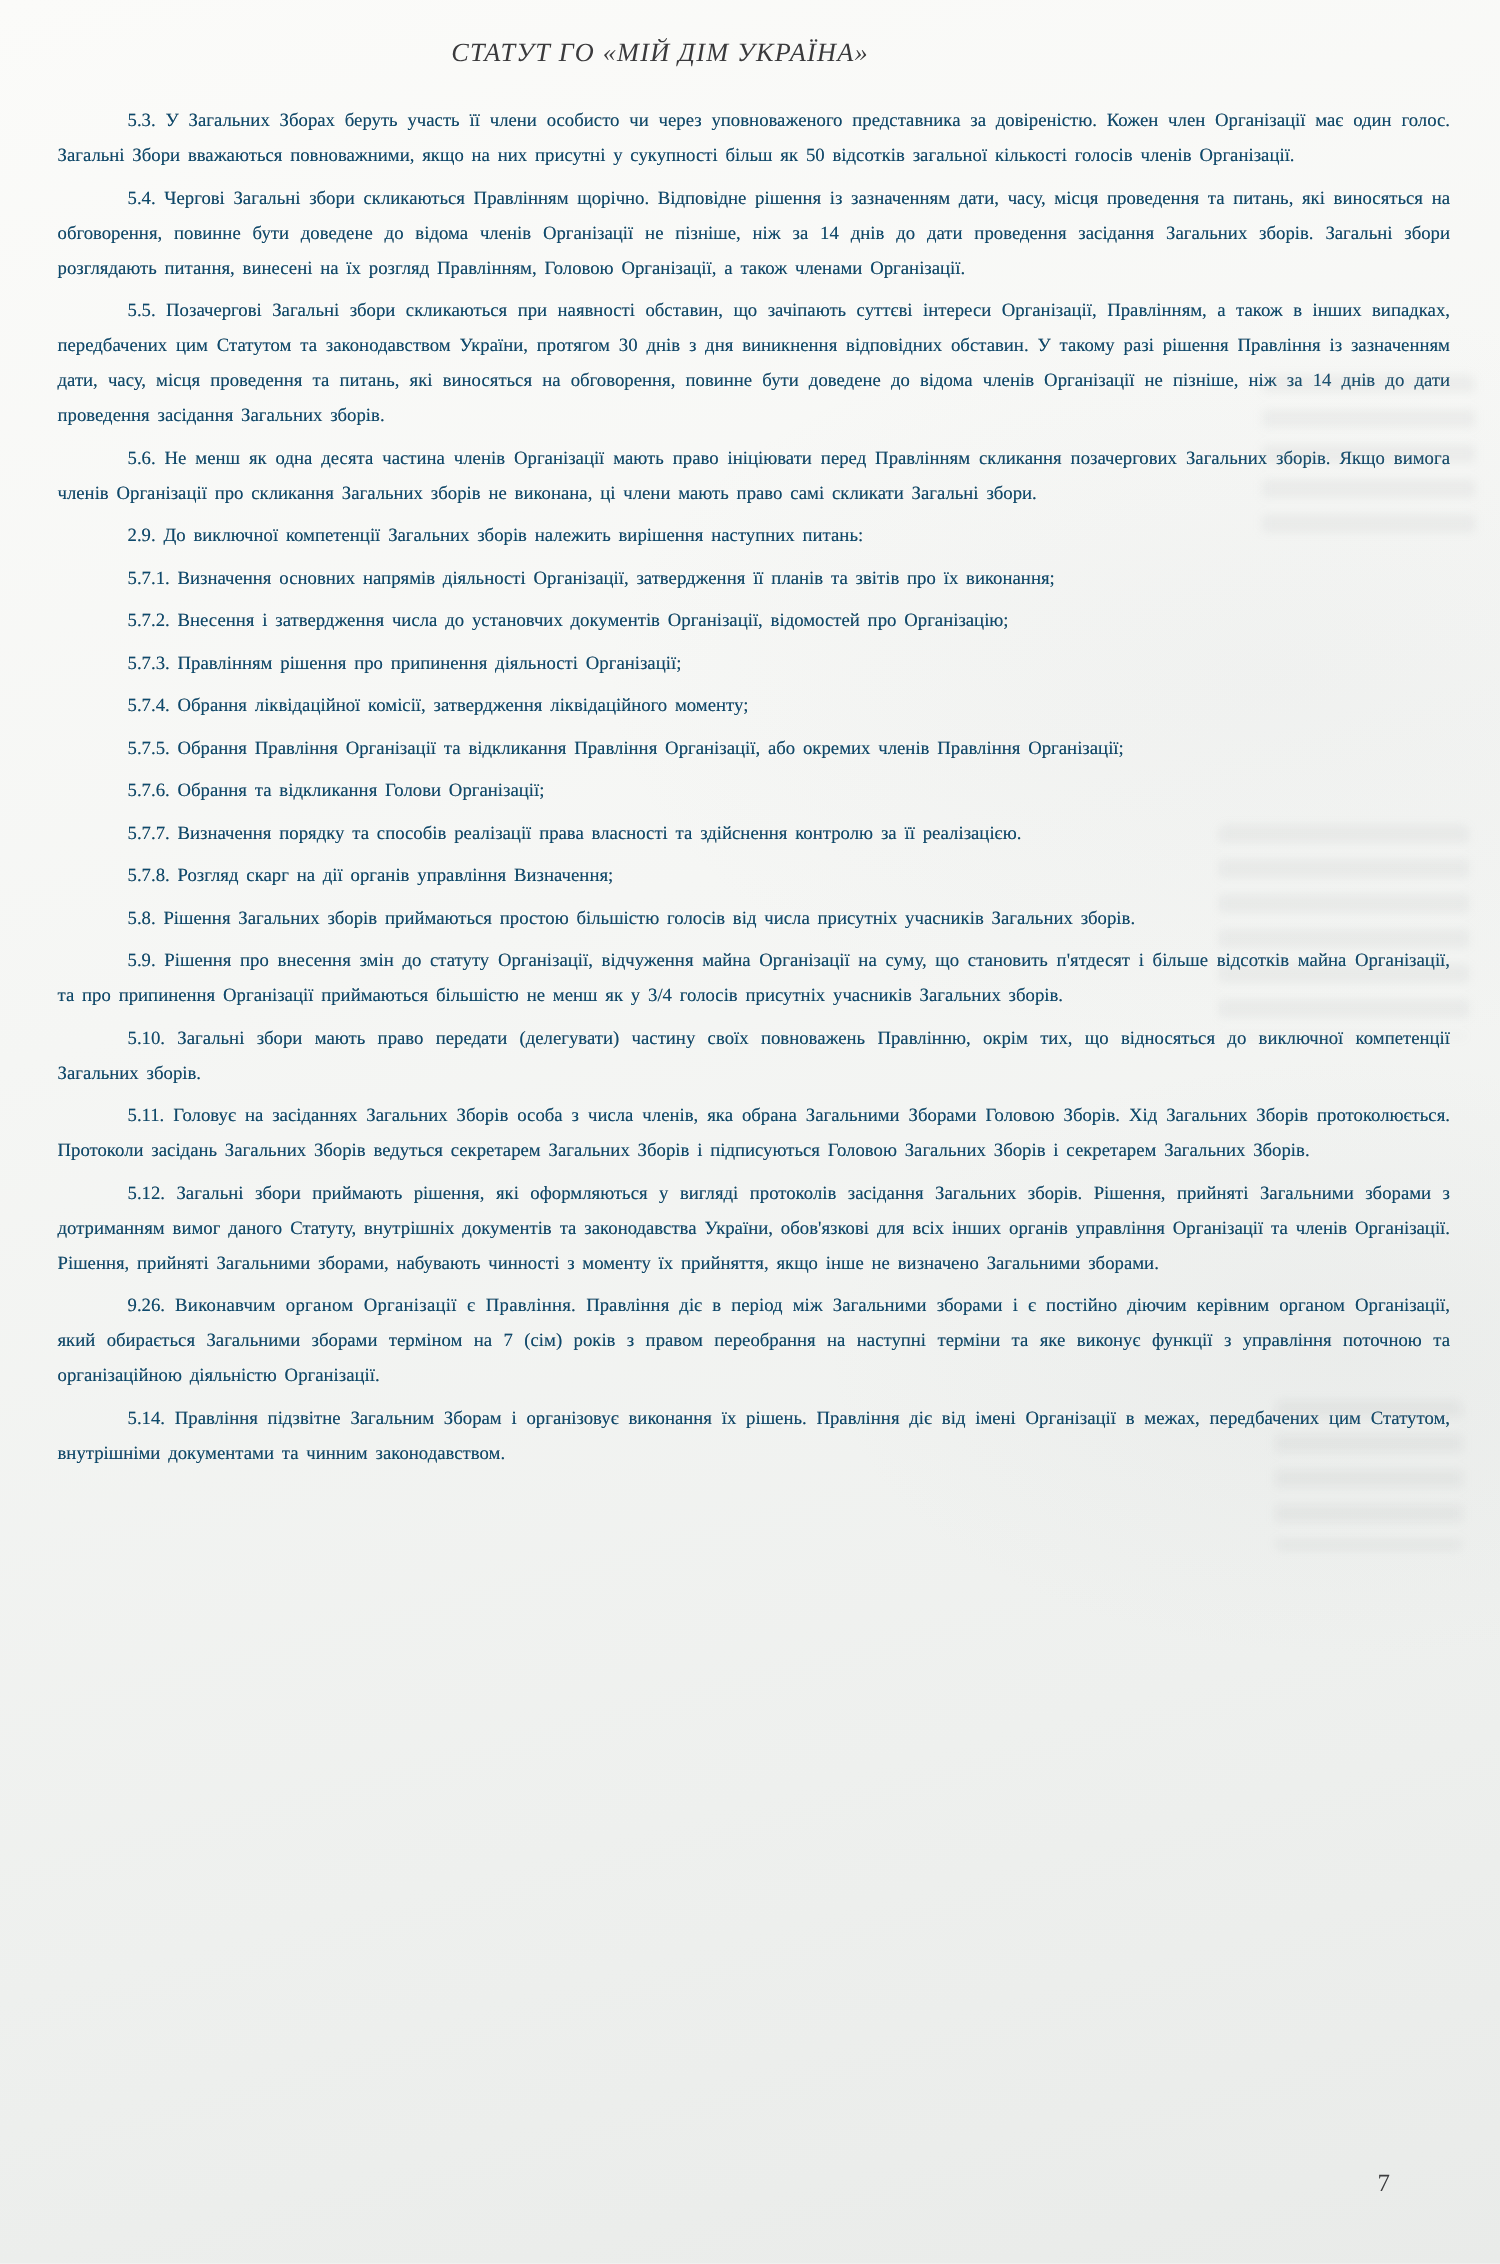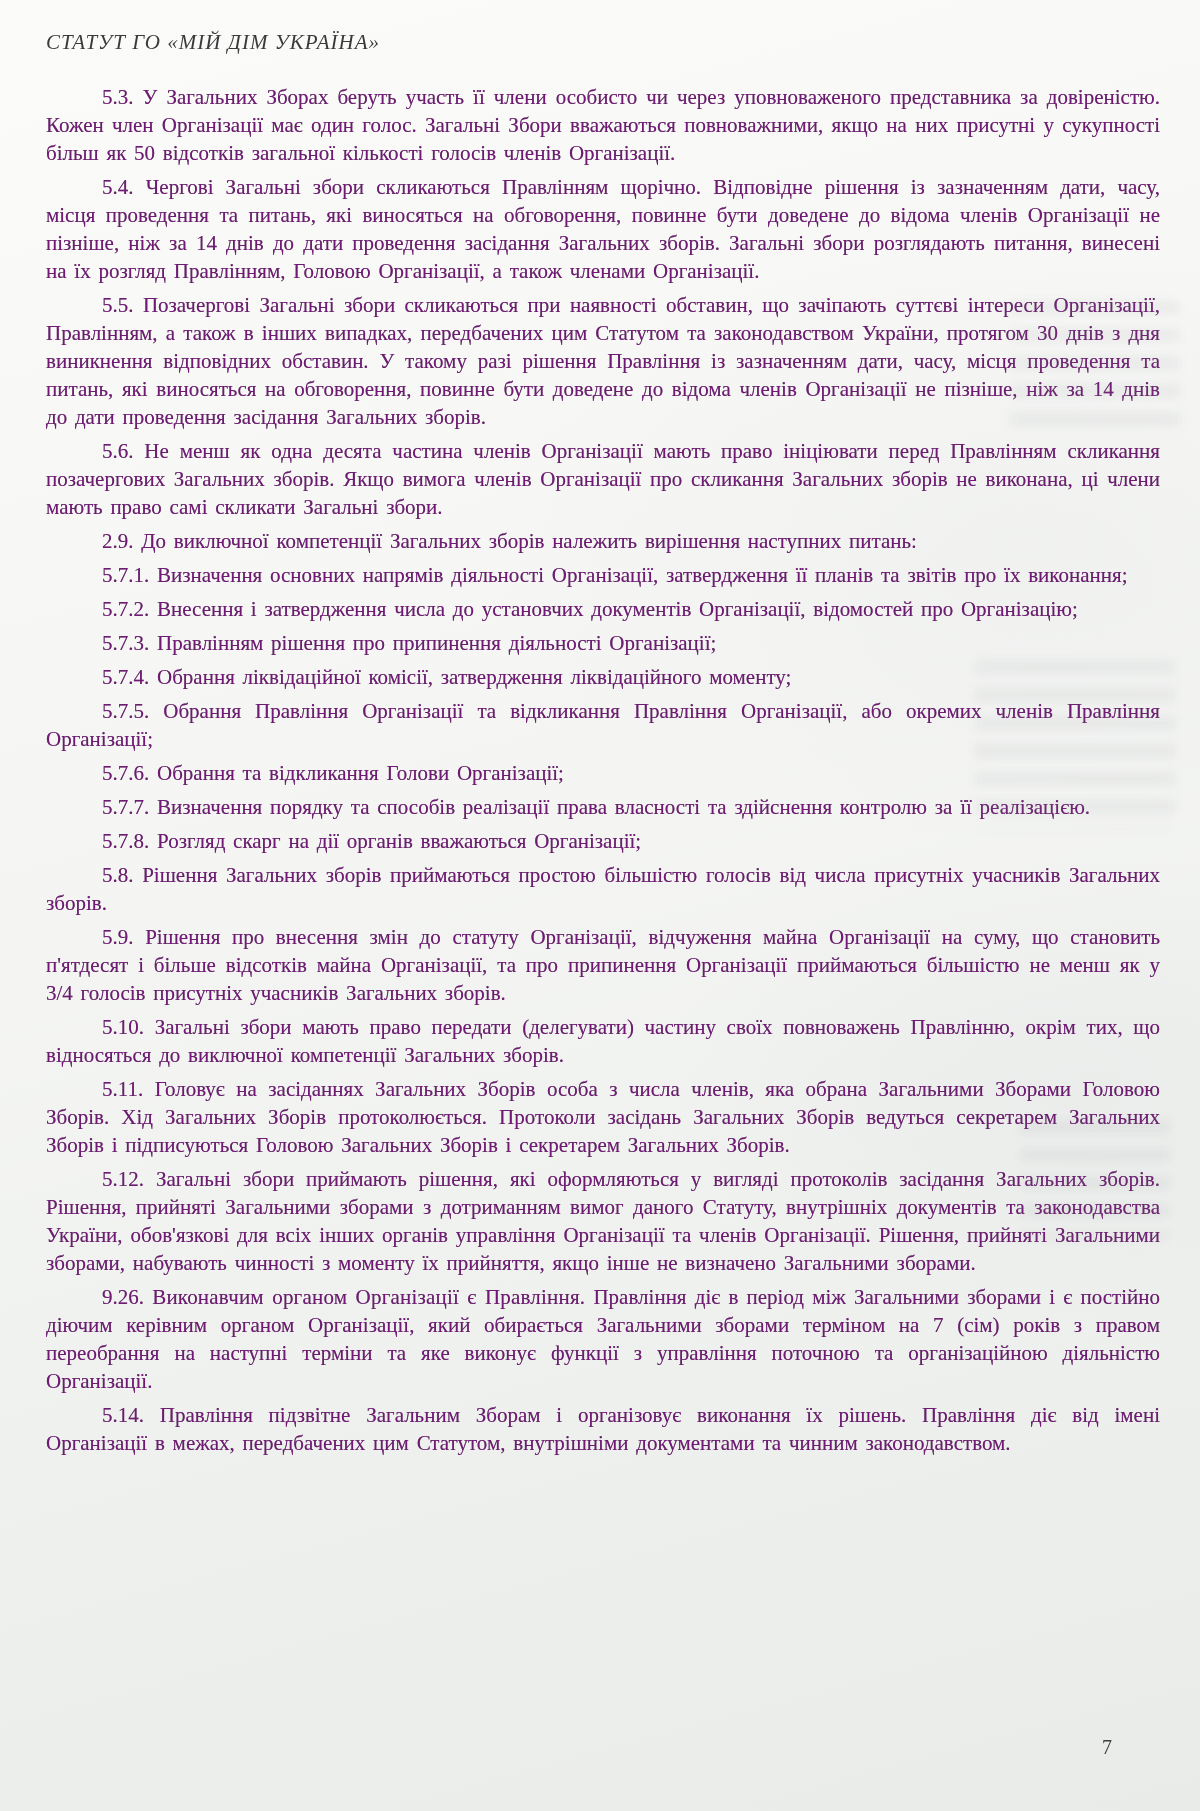--- a/index.html
+++ b/index.html
@@ -18,34 +18,34 @@
     overflow: hidden;
   }
   .page {
     position: relative;
     width: 1200px;
     height: 1811px;
     box-sizing: border-box;
     padding: 30px 40px 0 46px;
   }
   .doc-header {
-    text-align: left;
+    text-align: center;
     padding-right: 150px;
     font-style: italic;
     font-size: 21px;
     letter-spacing: 1px;
     color: #3a3a3c;
     margin-bottom: 28px;
   }
   .doc-body {
-    font-size: 21px;
+    font-size: 15px;
     line-height: 28px;
     text-align: justify;
     word-spacing: 2.5px;
-    color: #701a75;
+    color: #0c4a6e;
     text-shadow: 0 0 0.5px rgba(20,20,20,0.45);
   }
   .doc-body p {
     margin: 0 0 6px 0;
     text-indent: 56px;
   }
   .doc-body p b {
     font-weight: normal;
     letter-spacing: 0.2px;
   }
@@ -87,21 +87,21 @@
     <p><span>5.5. Позачергові Загальні збори скликаються при наявності обставин, що зачіпають суттєві інтереси Організації, Правлінням, а також в інших випадках, передбачених цим Статутом та законодавством України, протягом 30 днів з дня виникнення відповідних обставин. У такому разі рішення Правління із зазначенням дати, часу, місця проведення та питань, які виносяться на обговорення, повинне бути доведене до відома членів Організації не пізніше, ніж за 14 днів до дати проведення засідання Загальних зборів.</span><b></b><span></span></p>
     <p><span>5.6. Не менш як одна десята частина членів Організації мають право ініціювати перед Правлінням скликання позачергових Загальних зборів. Якщо вимога членів Організації про скликання Загальних зборів не виконана, ці члени мають право самі скликати Загальні збори.</span><b></b><span></span></p>
     <p><span>2.9. До виключної компетенції Загальних зборів належить вирішення наступних питань:</span><b></b><span></span></p>
     <p><span>5.7.1. Визначення основних напрямів діяльності Організації, затвердження її планів та звітів про їх виконання;</span><b></b><span></span></p>
     <p><span>5.7.2. Внесення і затвердження числа до установчих документів Організації, відомостей про Організацію;</span><b></b><span></span></p>
     <p><span>5.7.3. Правлінням рішення про припинення діяльності Організації;</span><b></b><span></span></p>
     <p><span>5.7.4. Обрання ліквідаційної комісії, затвердження ліквідаційного моменту;</span><b></b><span></span></p>
     <p><span>5.7.5. Обрання Правління Організації та відкликання Правління Організації, або окремих членів Правління Організації;</span><b></b><span></span></p>
     <p><span>5.7.6. Обрання та відкликання Голови Організації;</span><b></b><span></span></p>
     <p><span>5.7.7. Визначення порядку та способів реалізації права власності та здійснення контролю за її реалізацією.</span><b></b><span></span></p>
-    <p><span>5.7.8. Розгляд скарг на дії органів вважаються Організації;</span><b></b><span></span></p>
+    <p><span>5.7.8. Розгляд скарг на дії органів управління Визначення;</span><b></b><span></span></p>
     <p><span>5.8. Рішення Загальних зборів приймаються простою більшістю голосів від числа присутніх учасників Загальних зборів.</span><b></b><span></span></p>
     <p><span>5.9. Рішення про внесення змін до статуту Організації, відчуження майна Організації на суму, що становить п'ятдесят і більше відсотків майна Організації, та про припинення Організації приймаються більшістю не менш як у 3/4 голосів присутніх учасників Загальних зборів.</span><b></b><span></span></p>
     <p><span>5.10. Загальні збори мають право передати (делегувати) частину своїх повноважень Правлінню, окрім тих, що відносяться до виключної компетенції Загальних зборів.</span><b></b><span></span></p>
     <p><span>5.11. Головує на засіданнях Загальних Зборів особа з числа членів, яка обрана Загальними Зборами Головою Зборів. Хід Загальних Зборів протоколюється. Протоколи засідань Загальних Зборів ведуться секретарем Загальних Зборів і підписуються Головою Загальних Зборів і секретарем Загальних Зборів.</span><b></b><span></span></p>
     <p><span>5.12. Загальні збори приймають рішення, які оформляються у вигляді протоколів засідання Загальних зборів. Рішення, прийняті Загальними зборами з дотриманням вимог даного Статуту, внутрішніх документів та законодавства України, обов'язкові для всіх інших органів управління Організації та членів Організації. Рішення, прийняті Загальними зборами, набувають чинності з моменту їх прийняття, якщо інше не визначено Загальними зборами.</span><b></b><span></span></p>
     <p><span>9.26. </span><b>Виконавчим органом Організації є Правління.</b><span> Правління діє в період між Загальними зборами і є постійно діючим керівним органом Організації, який обирається Загальними зборами терміном на 7 (сім) років з правом переобрання на наступні терміни та яке виконує функції з управління поточною та організаційною діяльністю Організації.</span></p>
     <p><span>5.14. Правління підзвітне Загальним Зборам і організовує виконання їх рішень. Правління діє від імені Організації в межах, передбачених цим Статутом, внутрішніми документами та чинним законодавством.</span><b></b><span></span></p>
   </div>
 
   <div class="page-number">7</div>

